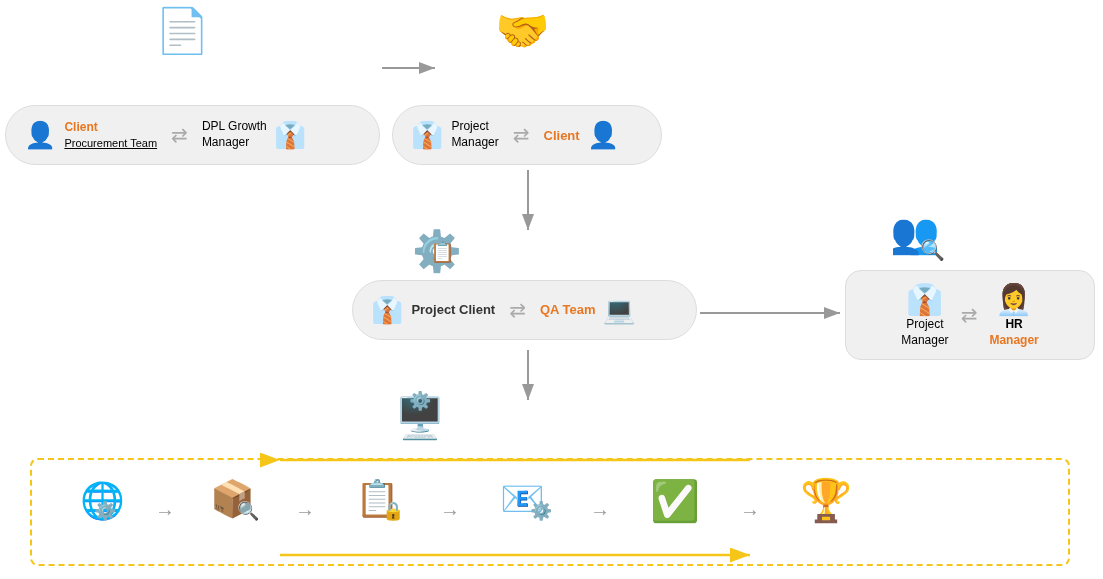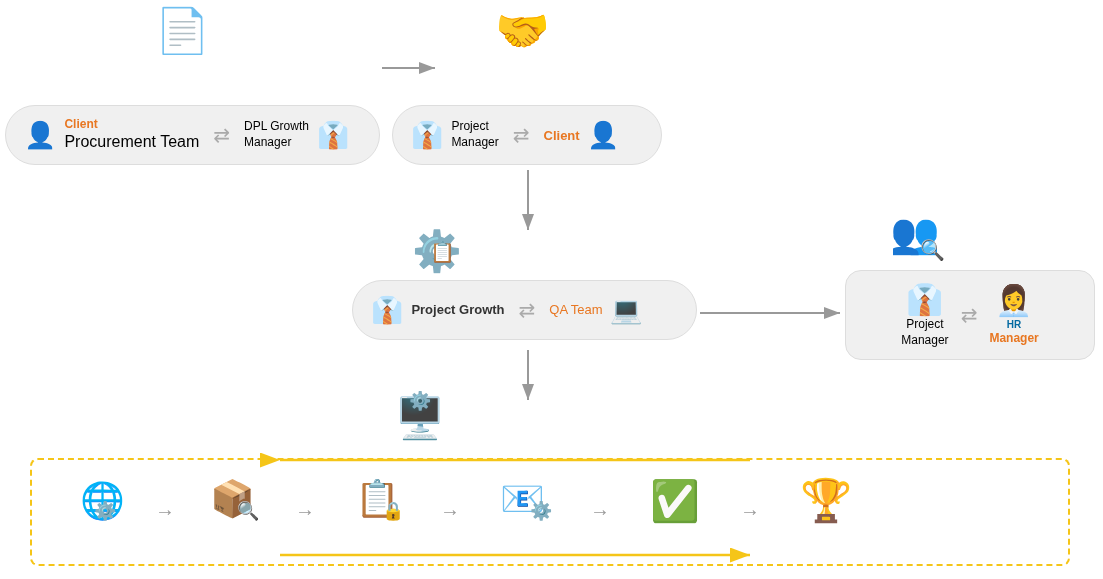--- a/index.html
+++ b/index.html
@@ -88,21 +88,21 @@
   </div>
 
   <div style="position:absolute; top:5px; left:495px;">
     <span style="font-size:44px;">🤝</span>
   </div>
 
   <div class="flow-box" style="left:5px; top:105px; width:375px; height:60px;">
     <span style="font-size:26px;">👤</span>
     <div>
       <div class="role-text" style="font-size:12px; color:#e87722; font-weight:600;">Client</div>
-      <div class="role-text" style="font-size:16px;">Procurement Team</div>
+      <div class="role-text" style="font-size:11px;text-decoration:underline;">Procurement Team</div>
     </div>
     <span style="font-size:20px; color:#aaa; margin:0 6px;">⇄</span>
     <div>
       <div class="role-text" style="font-size:12px;">DPL Growth</div>
       <div class="role-text" style="font-size:12px;">Manager</div>
     </div>
     <span style="font-size:26px;">👔</span>
   </div>
 
   <div class="flow-box" style="left:392px; top:105px; width:270px; height:60px;">
@@ -117,41 +117,41 @@
   </div>
 
   <div style="position:absolute; top:228px; left:412px;">
     <span style="font-size:40px;">⚙️</span>
     
     <span style="position:absolute; top:12px; left:18px; font-size:20px;">📋</span>
   </div>
 
   <div class="flow-box" style="left:352px; top:280px; width:345px; height:60px;">
     <span style="font-size:26px;">👔</span>
-    <div class="role-text" style="font-weight:600; color:#333; font-size:13px;">Project Growth</div>
+    <div class="role-text" style="font-weight:600; color:#333; font-size:13px;">Project Client</div>
     <span style="font-size:20px; color:#aaa; margin:0 6px;">⇄</span>
-    <div class="role-text" style="font-weight:400; color:#e87722; font-size:13px;">QA Team</div>
+    <div class="role-text" style="font-weight:700; color:#e87722; font-size:13px;">QA Team</div>
     <span style="font-size:26px;">💻</span>
   </div>
 
   <div style="position:absolute; top:210px; left:890px;">
     <span style="font-size:40px;">👥</span>
     <span style="position:absolute; bottom:-5px; right:-5px; font-size:20px;">🔍</span>
   </div>
 
   <div class="flow-box" style="left:845px; top:270px; width:250px; height:90px; border-radius:16px; flex-direction:row; align-items:center; justify-content:center; gap:12px;">
     <div style="text-align:center;">
       <span style="font-size:30px;">👔</span>
       <div class="role-text" style="font-size:12px; text-align:center;">Project</div>
       <div class="role-text" style="font-size:12px; text-align:center;">Manager</div>
     </div>
     <span style="font-size:20px; color:#aaa;">⇄</span>
     <div style="text-align:center;">
       <span style="font-size:30px;">👩‍💼</span>
-      <div class="role-text" style="font-size:10px; color:#0369a1; font-weight:600; text-align:center;">HR</div>
+      <div class="role-text" style="font-size:12px; color:#000000; font-weight:600; text-align:center;">HR</div>
       <div class="role-text" style="font-size:12px; color:#e87722; font-weight:600; text-align:center;">Manager</div>
     </div>
   </div>
 
   <div style="position:absolute; top:395px; left:395px;">
     <span style="font-size:40px;">🖥️</span>
     <span style="position:absolute; top:-5px; left:14px; font-size:18px;">⚙️</span>
   </div>
 
   <div class="dashed-box" style="left:30px; top:458px; width:1040px; height:108px;"></div>

